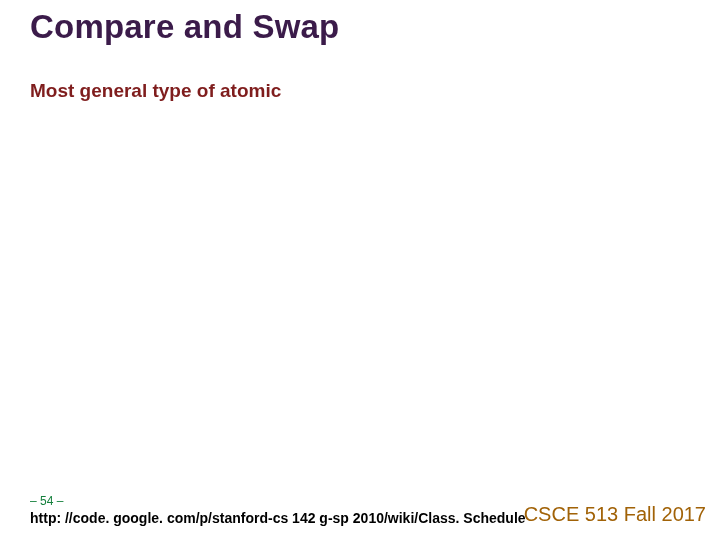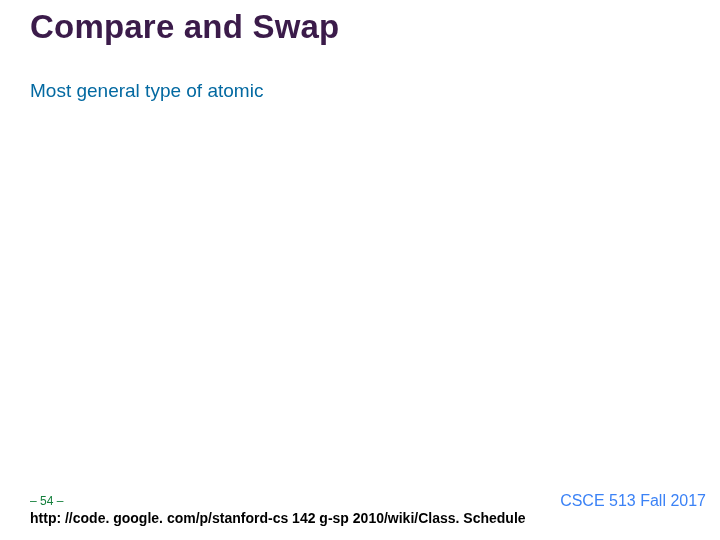--- a/index.html
+++ b/index.html
@@ -24,22 +24,22 @@
     left: 30px;
     font-size: 33px;
     font-weight: bold;
     color: #3b1b4a; 
     letter-spacing: 0.2px;
   }
   .body-line {
     position: absolute;
     left: 30px;
     font-size: 19px;
-    font-weight: normal;
-    color: #0369a1; 
+    font-weight: bold;
+    color: #7f1d1d; 
   }
   .line1 { top: 80px; }
   .line2 { top: 155px; }
   .page-num {
     position: absolute;
     left: 30px;
     bottom: 32px;
     font-size: 12px;
     color: #15803d;
   }
@@ -48,23 +48,23 @@
     left: 30px;
     bottom: 14px;
     font-size: 14px;
     font-weight: bold;
     color: #000;
     white-space: nowrap;
   }
   .footer-right {
     position: absolute;
     right: 14px;
-    bottom: 30px;
-    font-size: 16px;
-    color: #3b82f6; 
+    bottom: 14px;
+    font-size: 20px;
+    color: #a16207; 
   }
 </style>
 </head>
 <body>
 
 <div class="slide">
   <div class="title">Compare and Swap</div>
 
   <div class="body-line line1">Most general type of atomic</div>
 

